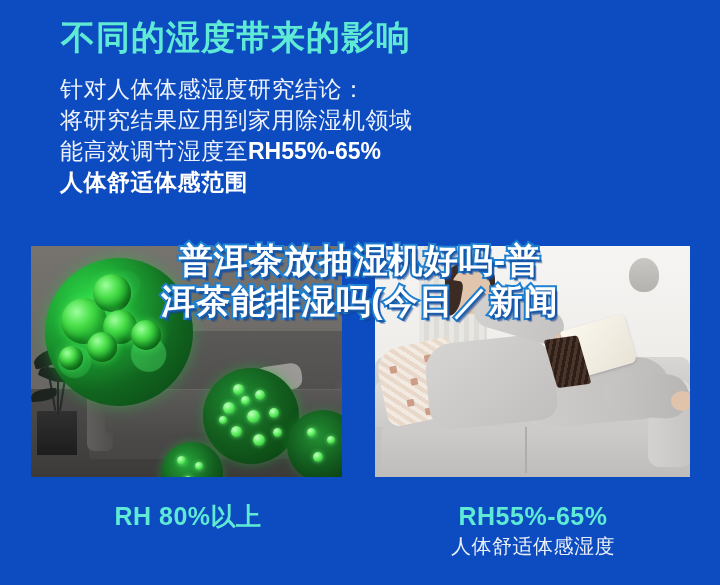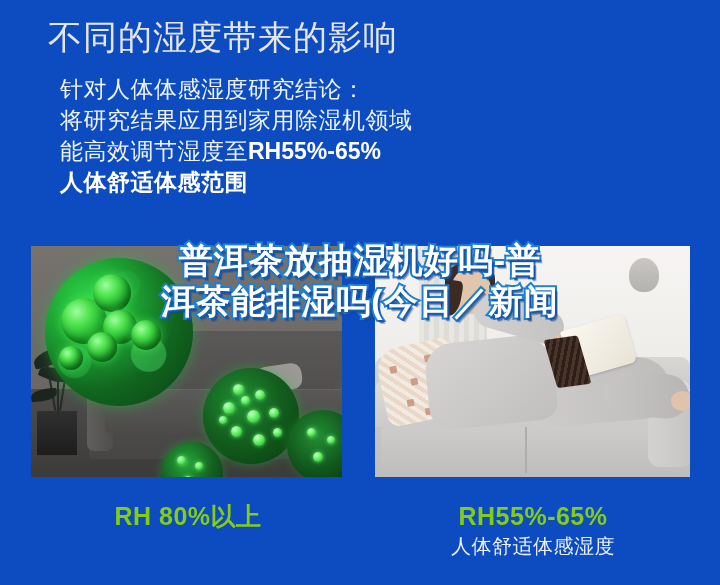--- a/index.html
+++ b/index.html
@@ -15,26 +15,26 @@
     width:720px;height:585px;
     background:#0d4cc0;
     overflow:hidden;
   }
 
   
   .header{
     position:absolute;left:48px;top:14px;width:620px;
   }
   .headline{
-    color:#e5e5e5;
+    color:#5eead4;
     font-size:34px;
-    font-weight:normal;
+    font-weight:bold;
     letter-spacing:1px;
     line-height:46px;
-    margin:0 0 14px 0;
+    margin:0 0 14px 13px;
     white-space:nowrap;
   }
   .bodylines{
     margin:12px;
   }
   .bodyline{
     color:#eef3fb;
     font-size:23px;
     font-weight:normal;
     line-height:31px;
@@ -309,21 +309,21 @@
   
   .captions{
     position:absolute;left:0;top:500px;width:720px;height:85px;
   }
   .cap{
     position:absolute;top:0;width:330px;text-align:center;
   }
   .cap.left{left:23px;}
   .cap.right{left:368px;}
   .cap-title{
-    color:#84cc16;font-size:25px;font-weight:bold;letter-spacing:0.5px;
+    color:#5eead4;font-size:25px;font-weight:bold;letter-spacing:0.5px;
     line-height:32px;white-space:nowrap;
   }
   .cap-sub{
     color:#e9effa;font-size:20px;font-weight:normal;letter-spacing:0.5px;
     line-height:28px;white-space:nowrap;
   }
 </style>
 </head>
 <body>
 

